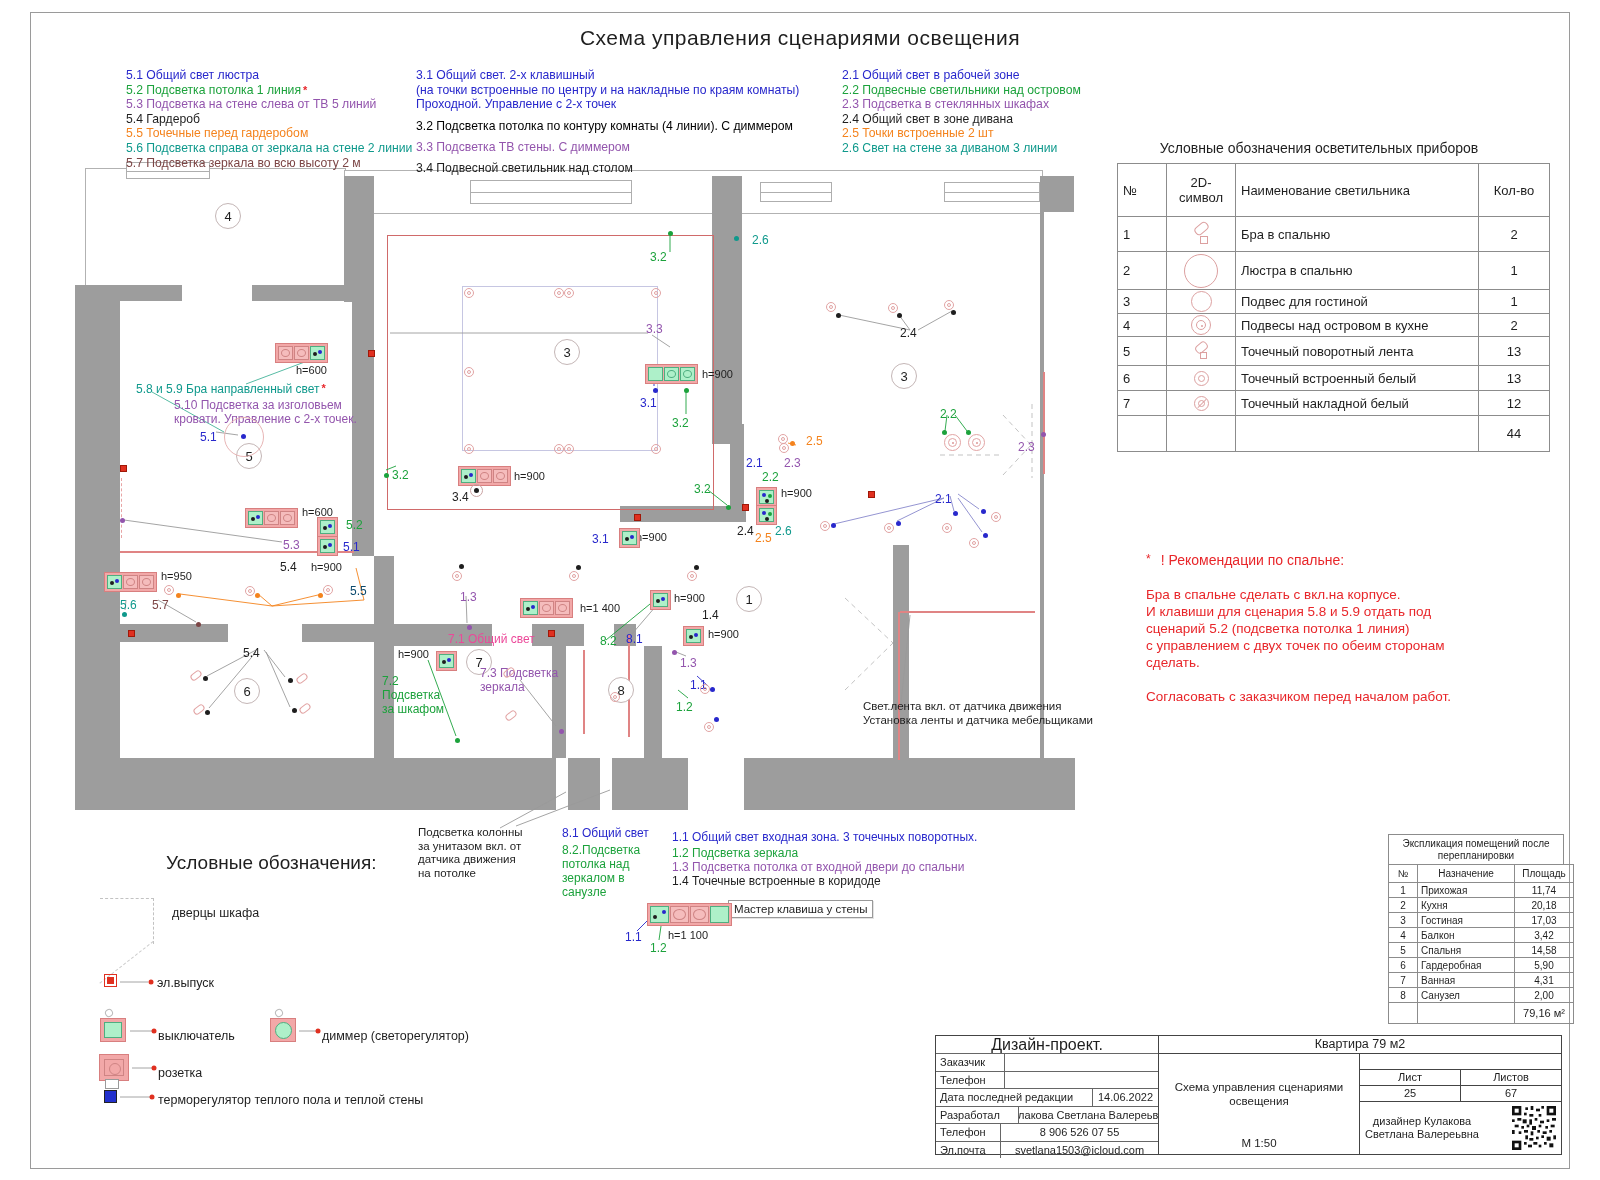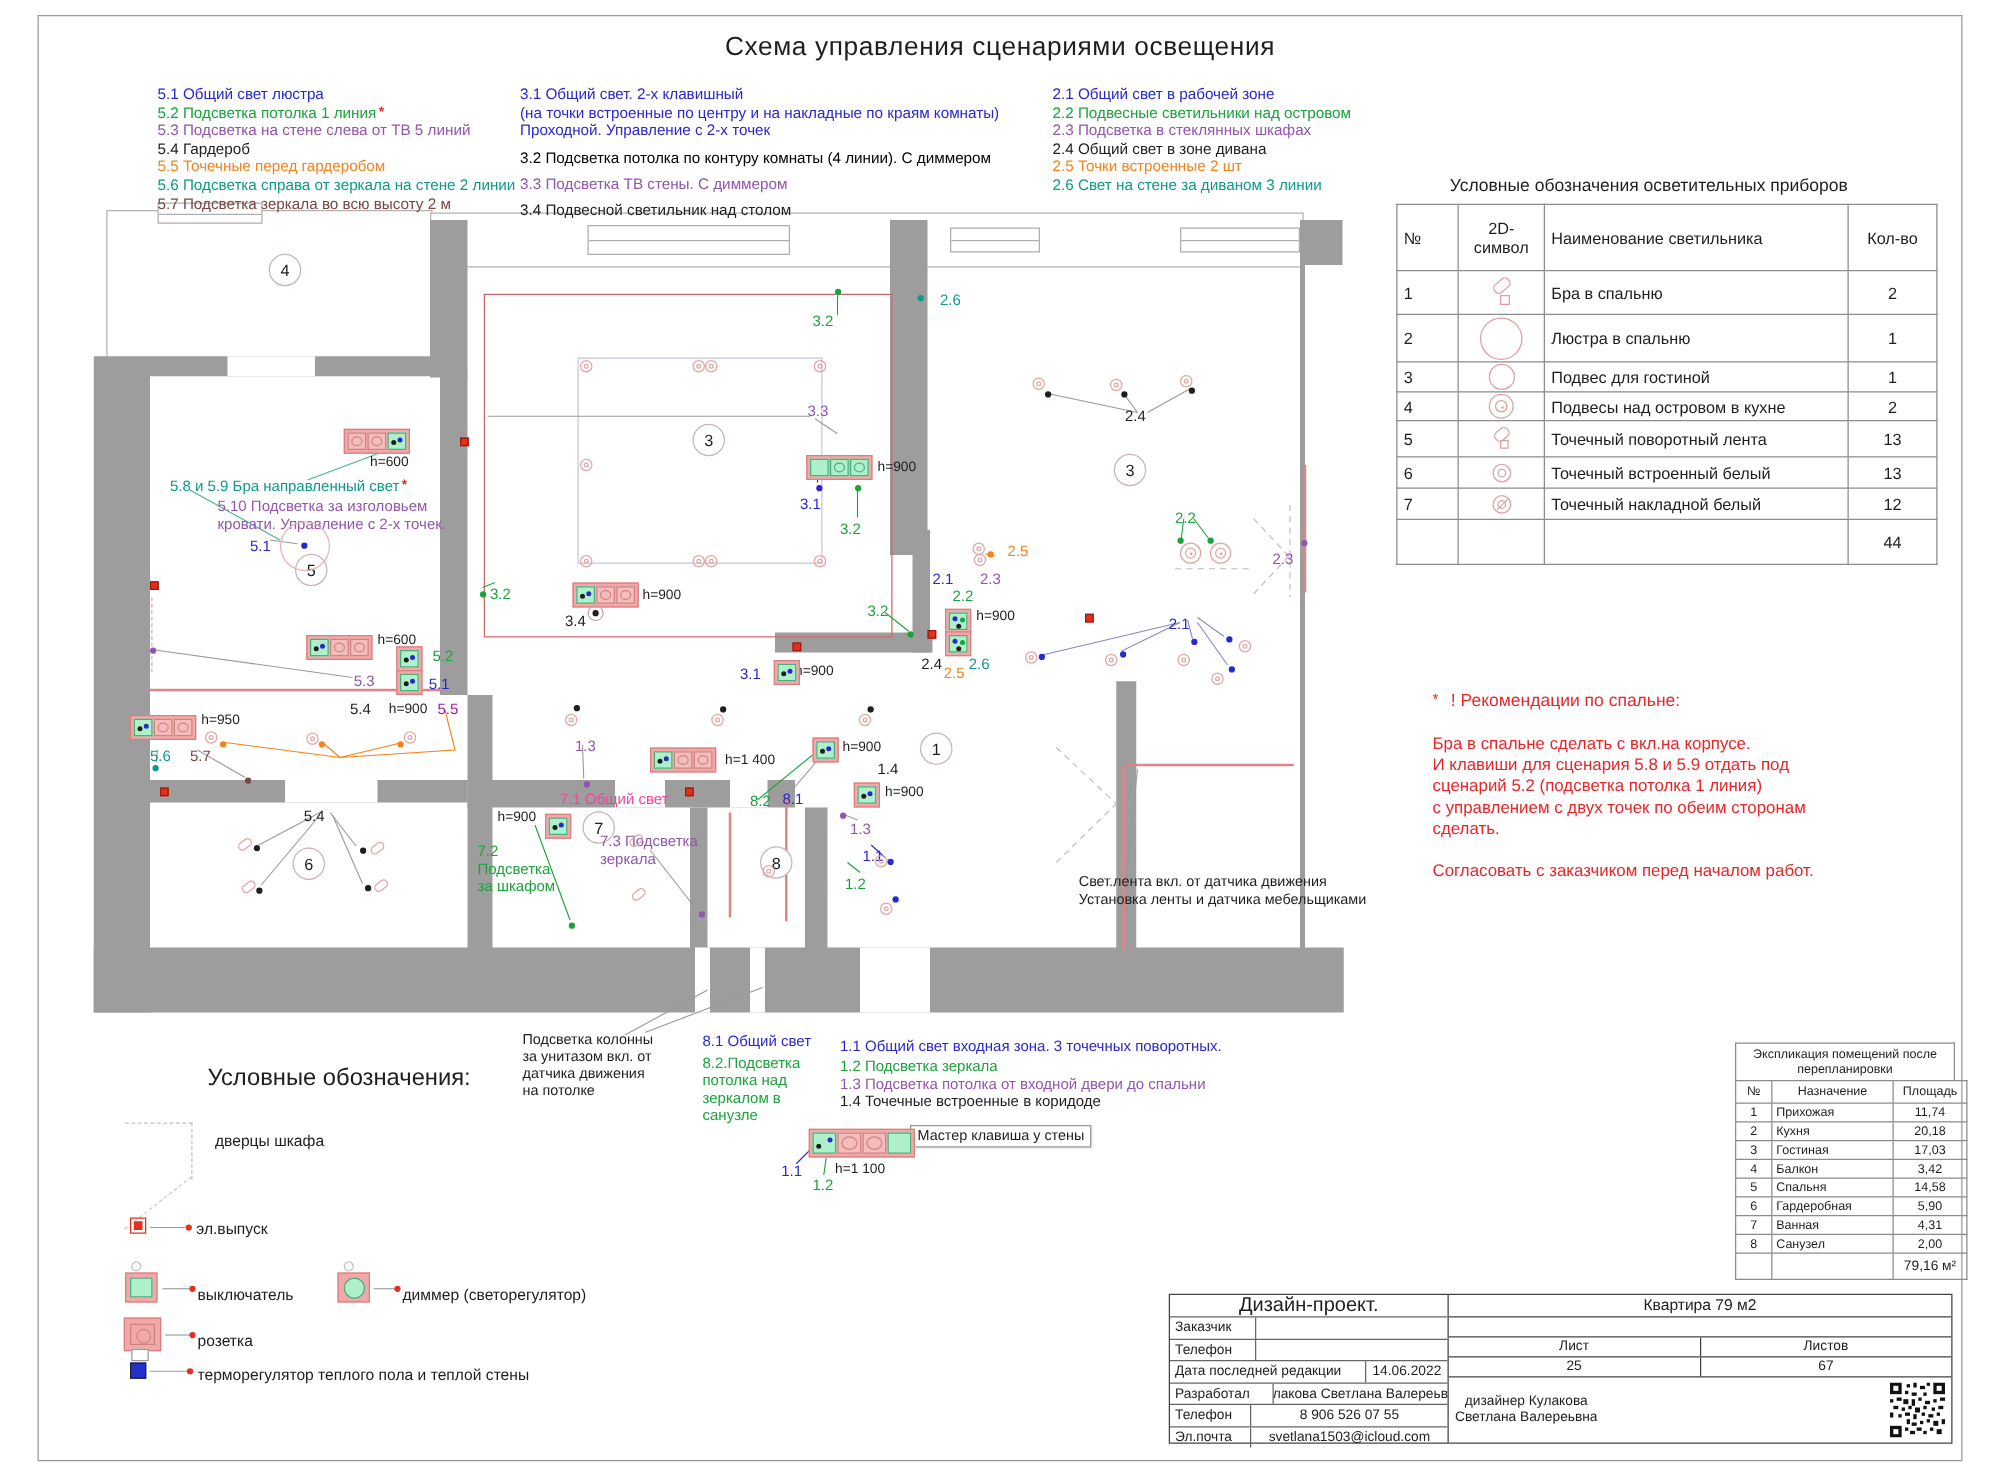--- a/index.html
+++ b/index.html
@@ -270,21 +270,21 @@
       <div class="roomc" style="position: absolute; left: 478px; top: 661px;">7</div>
       <div class="roomc" style="position: absolute; left: 620px; top: 689px;">8</div>
       <div class="plbl" style="position: absolute; left: 200px; top: 430px; color: rgb(40, 40, 204);">5.1</div>
       <div class="plbl" style="position: absolute; left: 296px; top: 364px; color: rgb(30, 30, 30); font-size: 11px;">h=600</div>
       <div class="plbl" style="position: absolute; left: 302px; top: 506px; color: rgb(30, 30, 30); font-size: 11px;">h=600</div>
       <div class="plbl" style="position: absolute; left: 346px; top: 518px; color: rgb(28, 162, 60);">5.2</div>
       <div class="plbl" style="position: absolute; left: 343px; top: 540px; color: rgb(40, 40, 204);">5.1</div>
       <div class="plbl" style="position: absolute; left: 283px; top: 538px; color: rgb(147, 85, 173);">5.3</div>
       <div class="plbl" style="position: absolute; left: 280px; top: 560px; color: rgb(30, 30, 30);">5.4</div>
       <div class="plbl" style="position: absolute; left: 311px; top: 561px; color: rgb(30, 30, 30); font-size: 11px;">h=900</div>
-      <div class="plbl" style="position: absolute; left: 350px; top: 560px; color: #a21caf;">5.5</div>
+      <div class="plbl" style="position: absolute; left: 350px; top: 584px; color: #0c4a6e;">5.5</div>
       <div class="plbl" style="position: absolute; left: 161px; top: 570px; color: rgb(30, 30, 30); font-size: 11px;">h=950</div>
       <div class="plbl" style="position: absolute; left: 120px; top: 598px; color: rgb(15, 153, 140);">5.6</div>
       <div class="plbl" style="position: absolute; left: 152px; top: 598px; color: rgb(124, 69, 69);">5.7</div>
       <div class="plbl" style="position: absolute; left: 243px; top: 646px; color: rgb(30, 30, 30);">5.4</div>
       <div class="plbl" style="position: absolute; left: 392px; top: 468px; color: rgb(28, 162, 60);">3.2</div>
       <div class="plbl" style="position: absolute; left: 452px; top: 490px; color: rgb(30, 30, 30);">3.4</div>
       <div class="plbl" style="position: absolute; left: 514px; top: 470px; color: rgb(30, 30, 30); font-size: 11px;">h=900</div>
       <div class="plbl" style="position: absolute; left: 650px; top: 250px; color: rgb(28, 162, 60);">3.2</div>
       <div class="plbl" style="position: absolute; left: 752px; top: 233px; color: rgb(15, 153, 140);">2.6</div>
       <div class="plbl" style="position: absolute; left: 646px; top: 322px; color: rgb(147, 85, 173);">3.3</div>
@@ -690,20 +690,25 @@
           </div>
           <div class="tb-row">
             <div class="tb-cell" style="width: 56px;">Эл.почта</div>
             <div class="tb-cell tb-v">svetlana1503@icloud.com</div>
           </div>
         </div>
     </div>
     <div class="tb-right">
       <div class="tb-obj">Квартира 79 м2</div>
       <div class="tb-body">
+        <div class="tb-mid">
+          <div>Схема управления сценариями</div>
+          <div>освещения</div>
+          <div class="tb-scale">М 1:50</div>
+        </div>
         <div class="tb-sheets">
           <div class="tb-sp"></div>
           <div class="tb-srow tb-shead">
             <div>Лист</div>
             <div>Листов</div>
           </div>
           <div class="tb-srow">
             <div>25</div>
             <div>67</div>
           </div>

